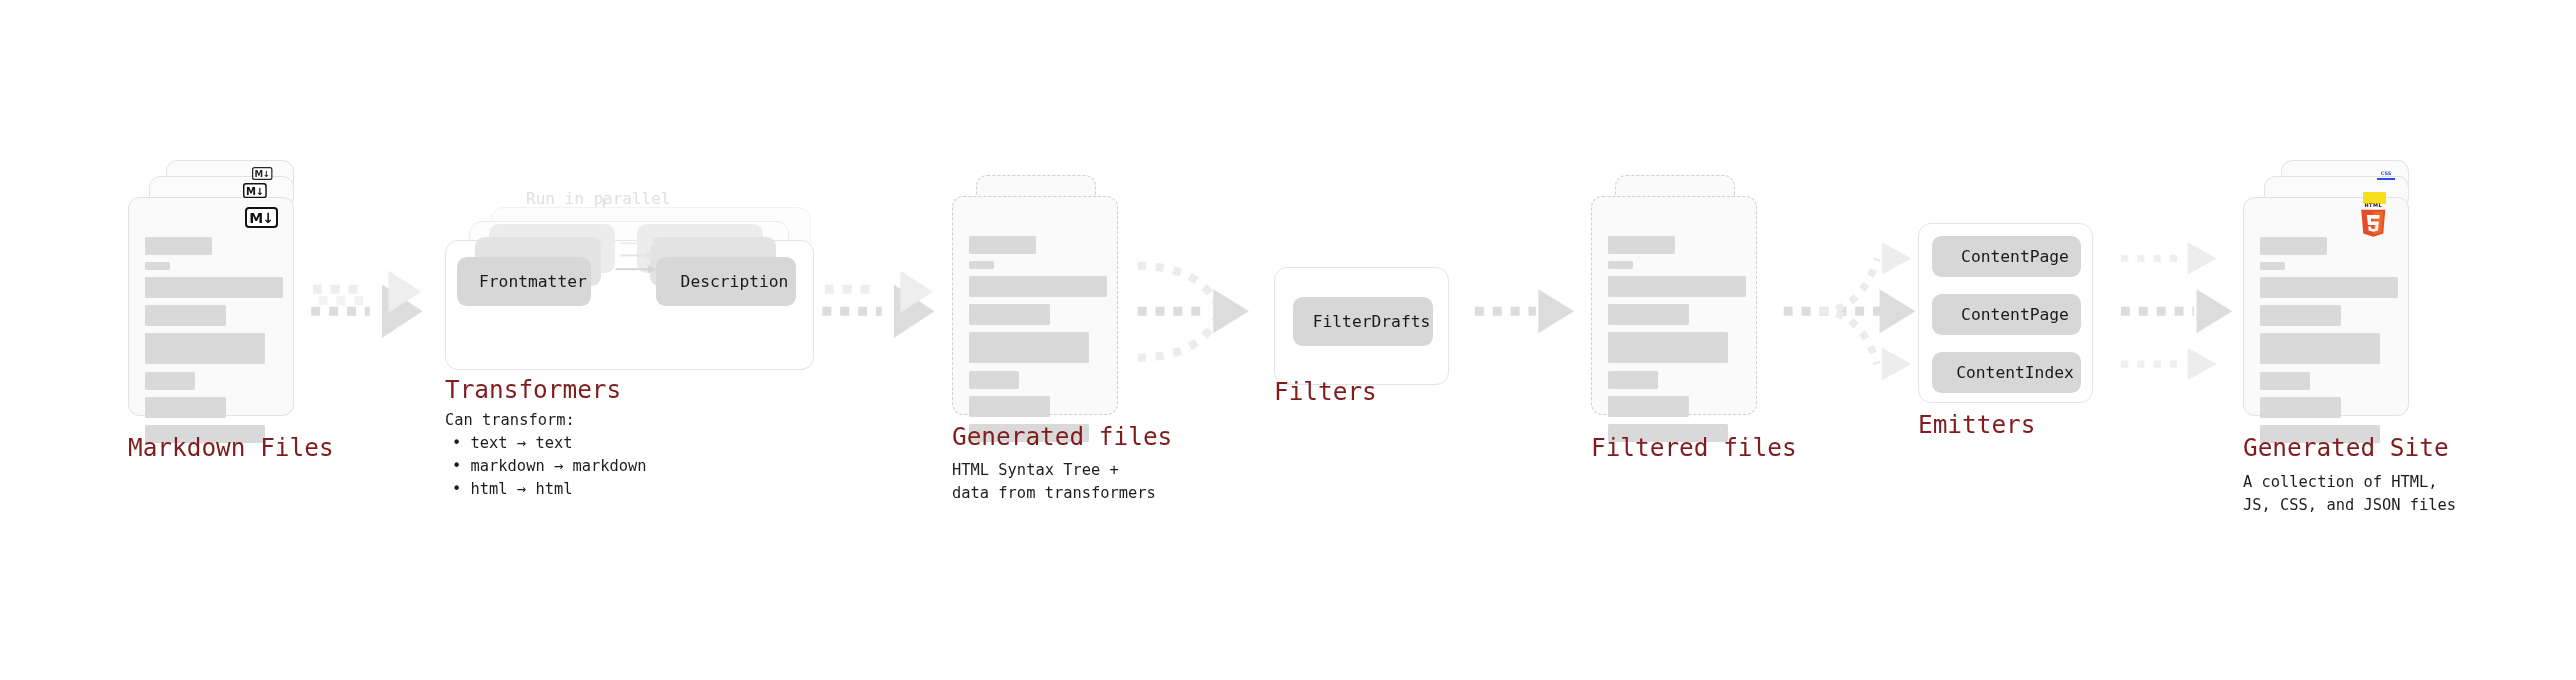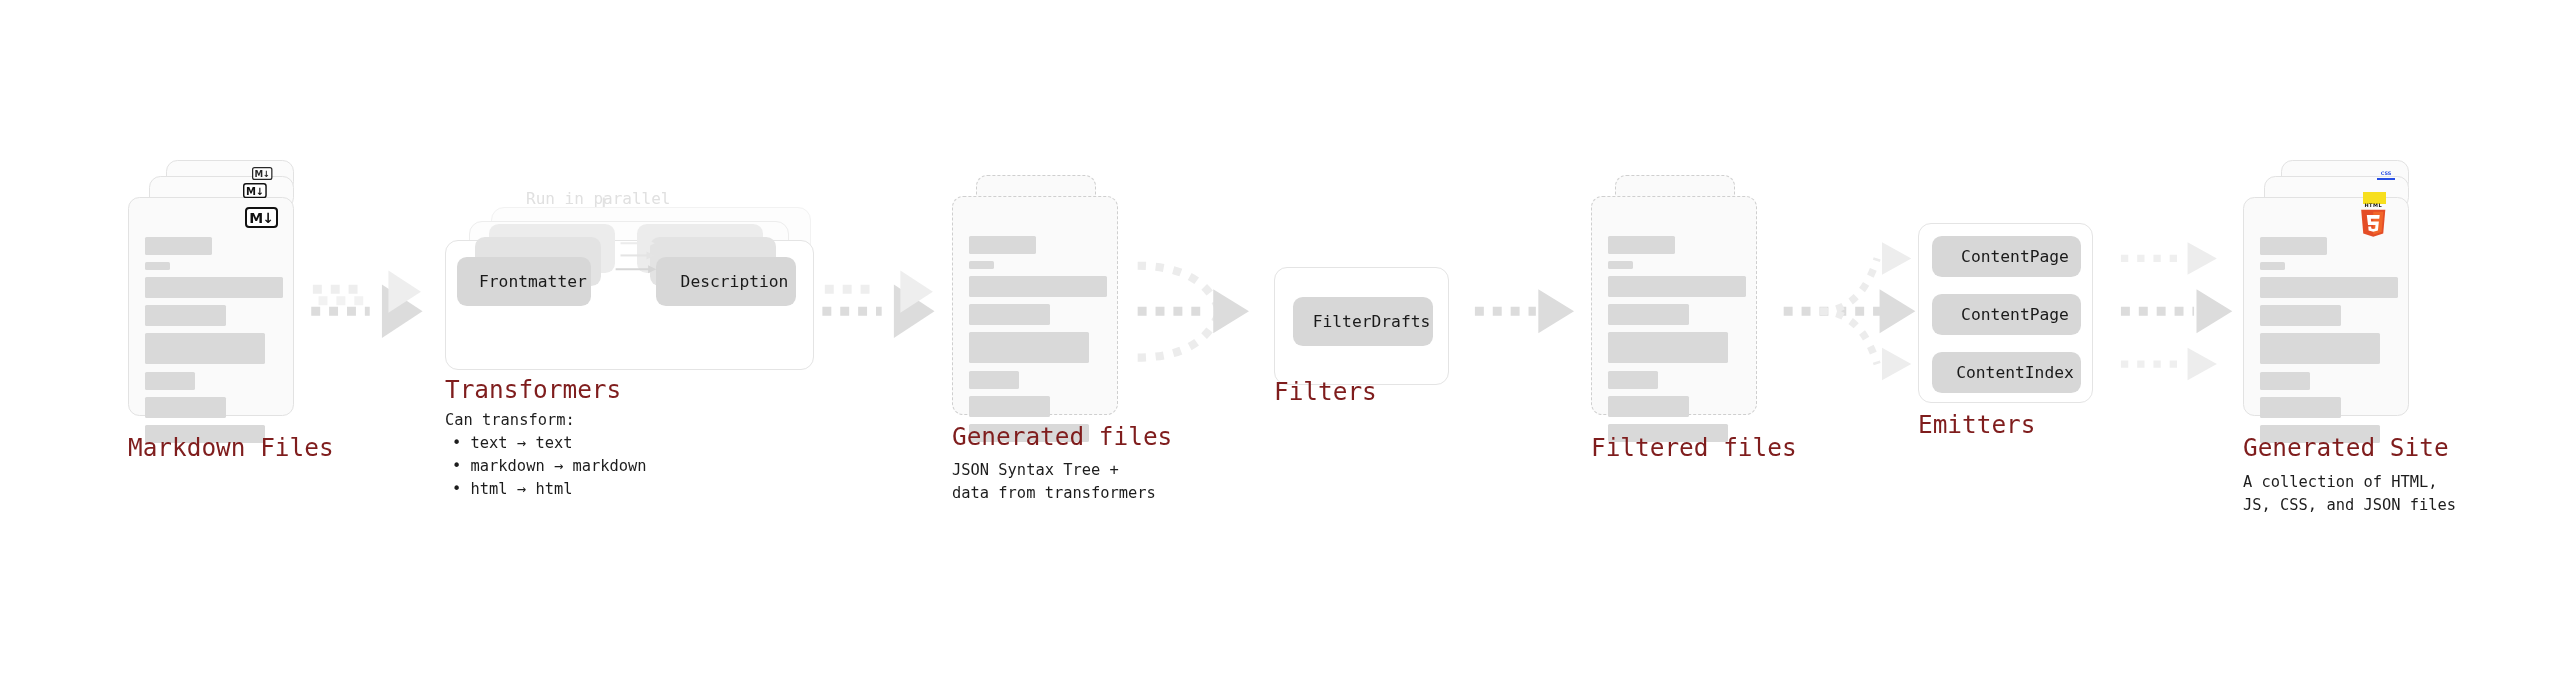--- a/index.html
+++ b/index.html
@@ -229,21 +229,21 @@
         <div class="bar" style="width:138px;height:21px;"></div>
         <div class="bar" style="width:81px;height:21px;"></div>
         <div class="bar" style="width:120px;height:31px;"></div>
         <div class="bar" style="width:50px;height:18px;"></div>
         <div class="bar" style="width:81px;height:21px;"></div>
         <div class="bar" style="width:120px;height:18px;"></div>
       </div>
     </div>
   </div>
   <div class="title" style="left:952px; top:422px;">Generated files</div>
-  <div class="sub" style="left:952px; top:459px;">JSON Syntax Tree +
+  <div class="sub" style="left:952px; top:459px;">HTML Syntax Tree +
 data from transformers</div>
 
   <div class="gbox" style="left:1274px; top:252px; width:175px; height:118px;margin-top:15px;">
     <div class="chip" style="left:18px; top:29px; width:140px; height:49px;">FilterDrafts</div>
   </div>
   <div class="title" style="left:1274px; top:377px;">Filters</div>
 
   <div class="stack" style="left:1591px; top:175px;">
     <div class="sheet dashed" style="left:24.4px; top:0;  width:120px; height:32.5px;"></div>
     <div class="sheet dashed" style="left:0;  top:21px; width:166px; height:219px;">

